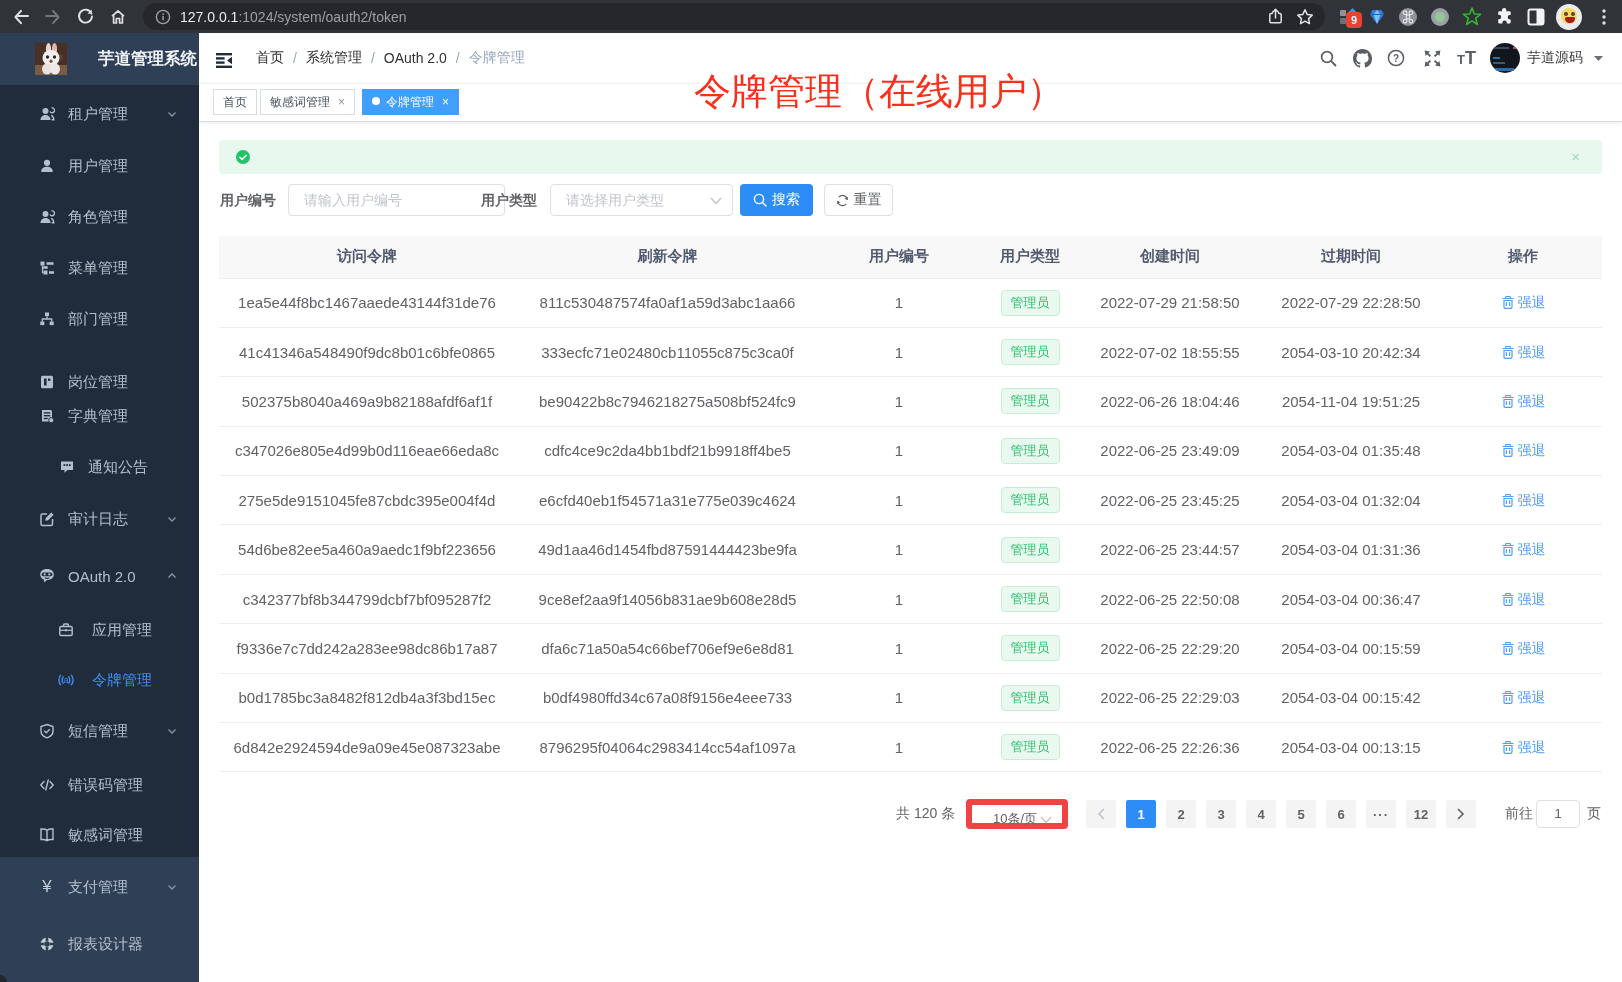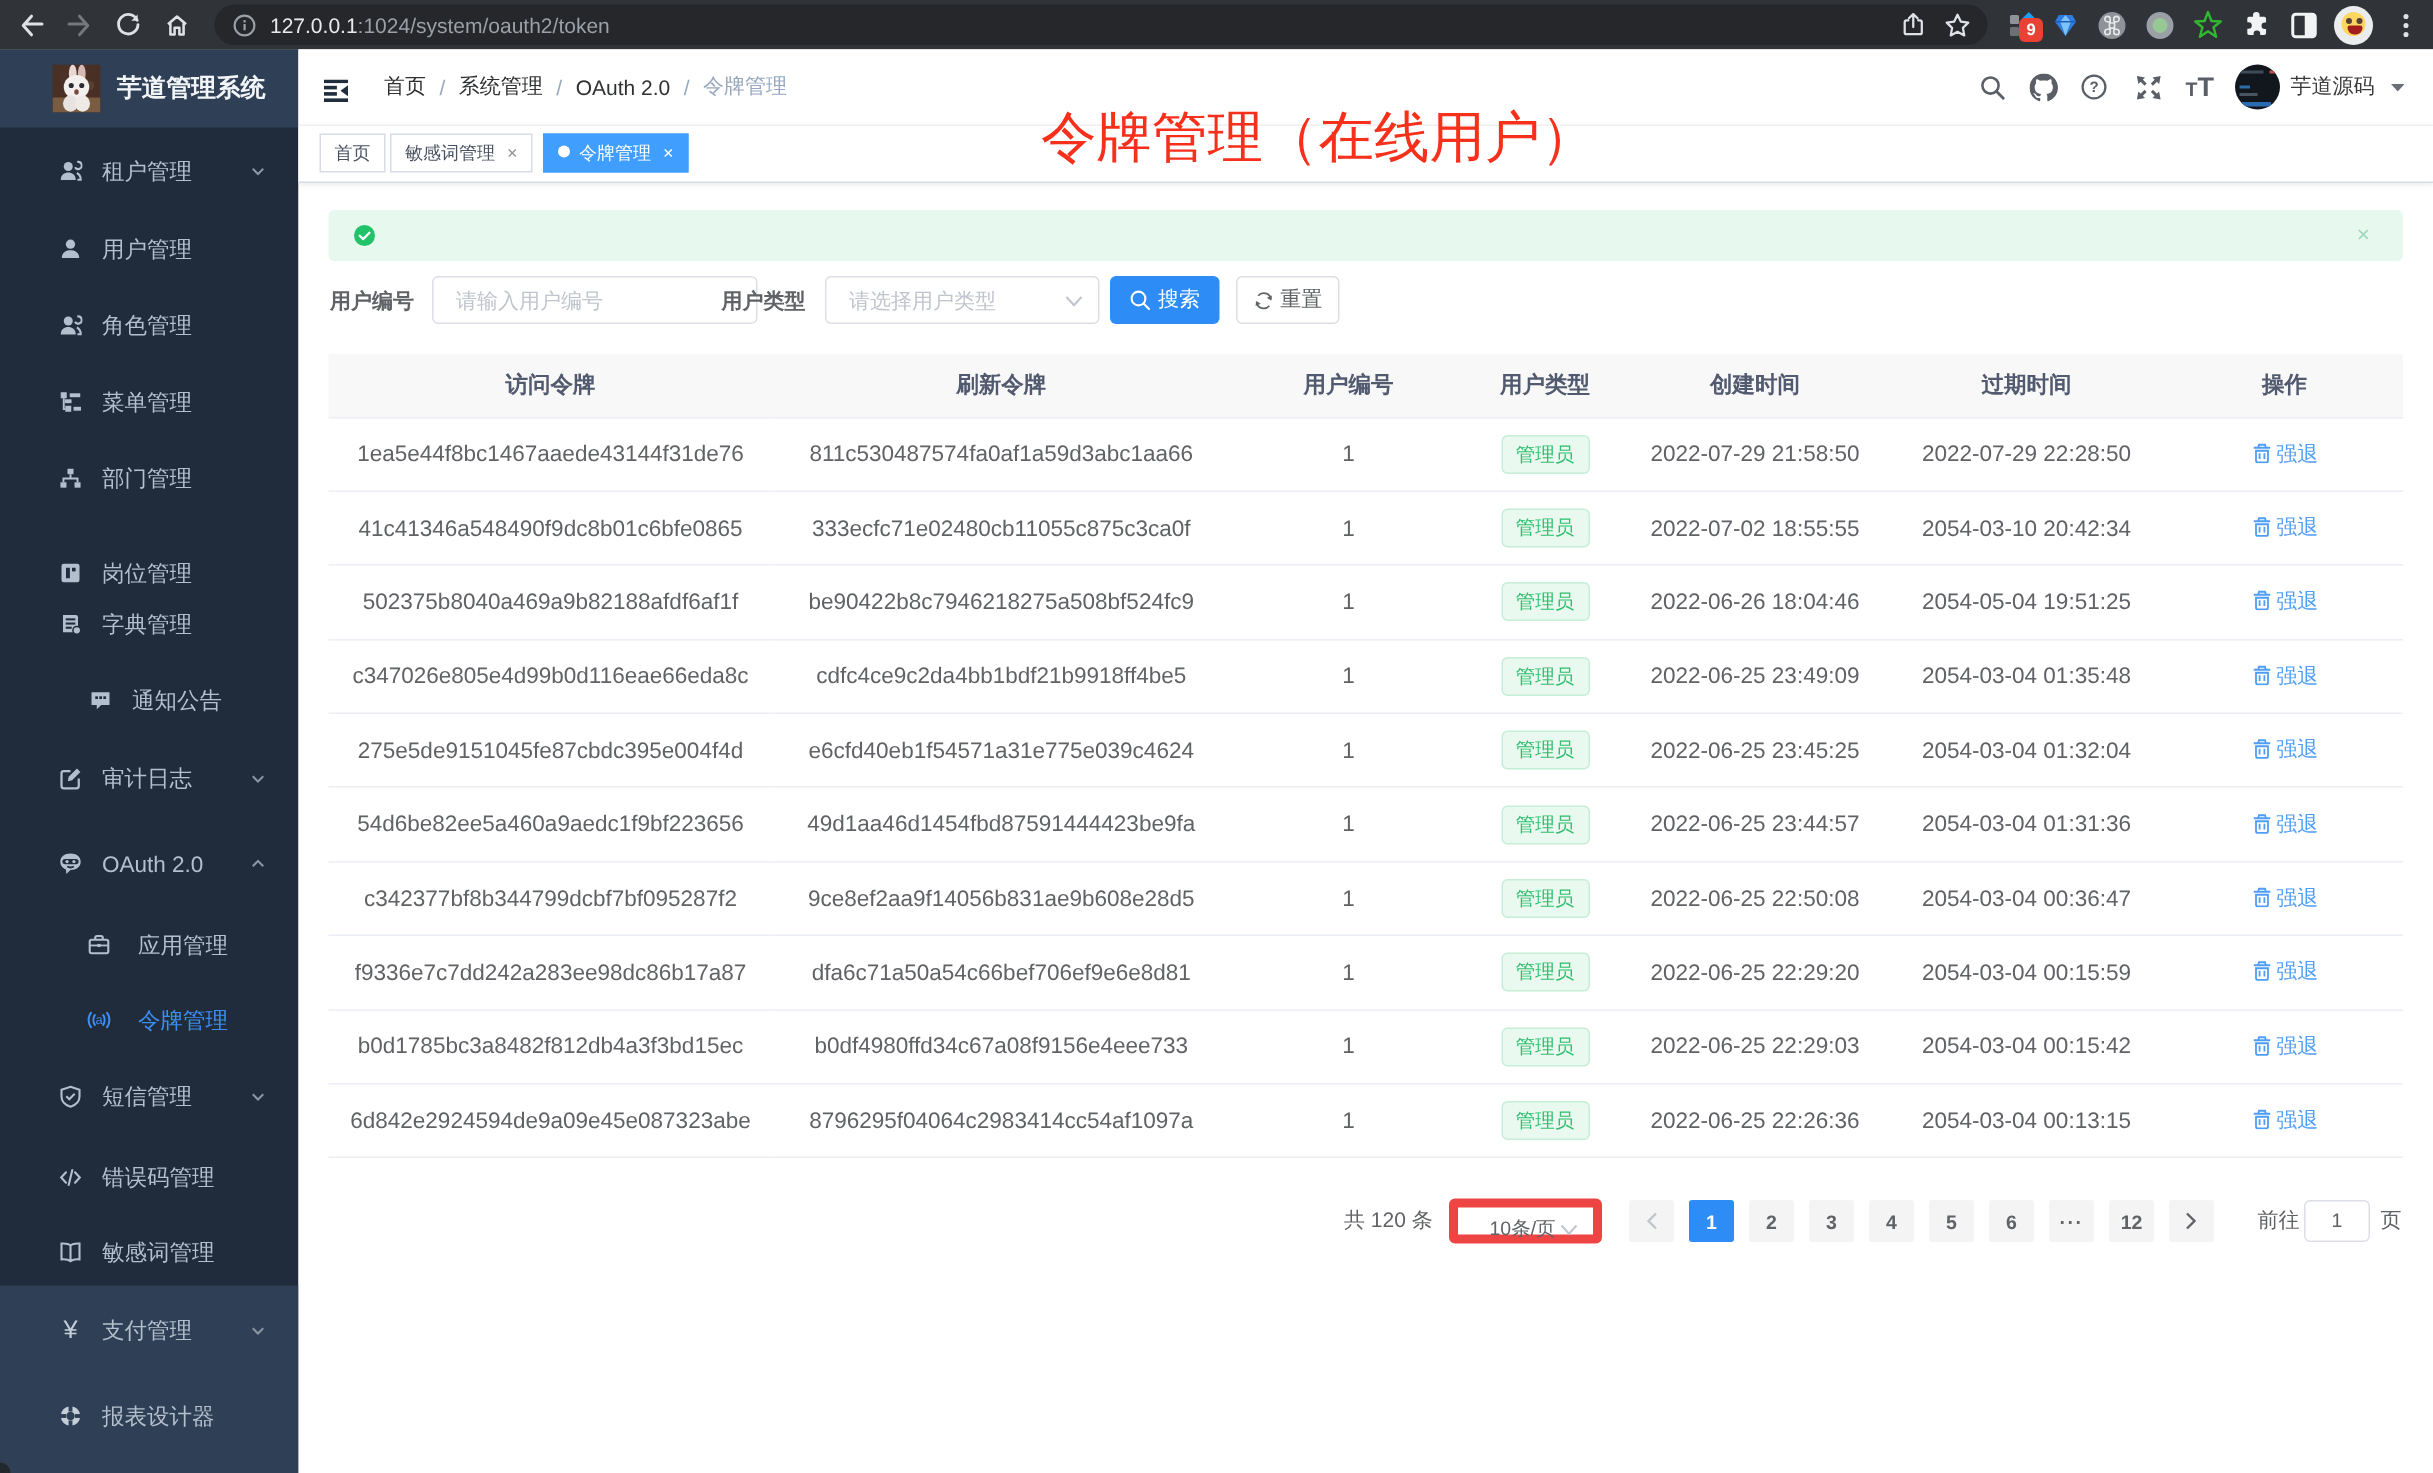--- a/index.html
+++ b/index.html
@@ -9,21 +9,21 @@
 
 #chrome { position:absolute; left:0; top:0; width:1622px; height:33px; background:#303337; }
 #urlpill { position:absolute; left:143px; top:3px; width:1182px; height:27px; border-radius:14px; background:#25272b; }
 .curl { color:#e8eaed; font-size:14px; }
 .curl .grey { color:#9aa0a6; }
 .cicon { position:absolute; top:0; height:33px; display:flex; align-items:center; justify-content:center; }
 
 
 #app { position:absolute; left:0; top:33px; width:1622px; height:949px; display:flex; }
 #sidebar { position:relative; width:199px; height:949px; background:#202c3b; flex:none; }
-#logo { position:absolute; left:0; top:0; width:199px; height:52px; background:#2f3f55; display:flex; align-items:center; }
+#logo { position:absolute; left:0; top:0; width:199px; height:52px; background:#2f3f55; display:flex; align-items:center;gap:20px; }
 #logo .ttl { color:#f2f5f8; font-size:16.5px; font-weight:bold; margin-left:11px; }
 .mi { position:absolute; left:0; width:199px; height:50px; display:flex; align-items:center; color:#b3bfcc; font-size:15px; }
 .mi .ic { width:16px; height:16px; margin-left:39px; margin-right:13px; flex:none; }
 .mi.sub .ic { margin-left:58px; margin-right:18px; }
 .mi .chev { position:absolute; right:21px; top:50%; margin-top:-6px; width:12px; height:12px; }
 .mi.active { color:#3d8ef2; }
 #sbbottom { position:absolute; left:0; top:824px; width:199px; height:125px; background:#2f3f55; }
 .mi2 { position:absolute; left:0; width:199px; height:50px; display:flex; align-items:center; color:#b3bfcc; font-size:15px; }
 .mi2 .ic { width:16px; height:16px; margin-left:39px; margin-right:13px; flex:none; }
 
@@ -434,21 +434,21 @@
               <td><span class="kick"><svg width="14" height="14" viewBox="0 0 14 14" style="vertical-align:-2px;margin-right:3px;">
                     <path d="M1.5 3.5 H12.5 M4.5 3.2 L5 1.5 H9 L9.5 3.2 M3 5.5 H11 V12 A1.3 1.3 0 0 1 9.7 13.3 H4.3 A1.3 1.3 0 0 1 3 12 Z M5.4 7.2 V11 M8.6 7.2 V11" stroke="#4e9df6" stroke-width="1.2" fill="none"></path>
                   </svg>强退</span></td>
             </tr>
           <tr>
               <td>502375b8040a469a9b82188afdf6af1f</td>
               <td>be90422b8c7946218275a508bf524fc9</td>
               <td>1</td>
               <td><span class="gtag">管理员</span></td>
               <td>2022-06-26 18:04:46</td>
-              <td>2054-05-04 19:51:25</td>
+              <td>2054-11-04 19:51:25</td>
               <td><span class="kick"><svg width="14" height="14" viewBox="0 0 14 14" style="vertical-align:-2px;margin-right:3px;">
                     <path d="M1.5 3.5 H12.5 M4.5 3.2 L5 1.5 H9 L9.5 3.2 M3 5.5 H11 V12 A1.3 1.3 0 0 1 9.7 13.3 H4.3 A1.3 1.3 0 0 1 3 12 Z M5.4 7.2 V11 M8.6 7.2 V11" stroke="#4e9df6" stroke-width="1.2" fill="none"></path>
                   </svg>强退</span></td>
             </tr>
           <tr>
               <td>c347026e805e4d99b0d116eae66eda8c</td>
               <td>cdfc4ce9c2da4bb1bdf21b9918ff4be5</td>
               <td>1</td>
               <td><span class="gtag">管理员</span></td>
               <td>2022-06-25 23:49:09</td>

